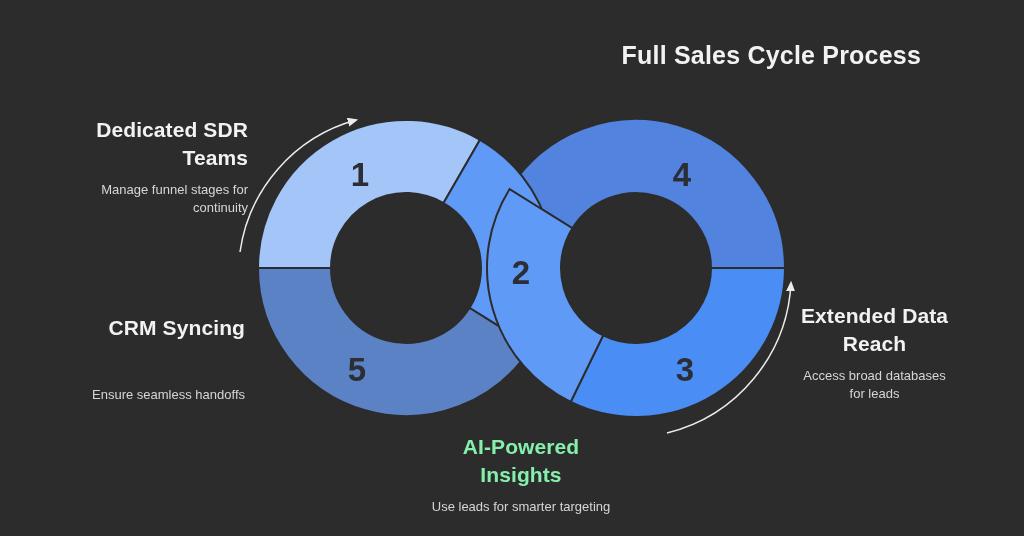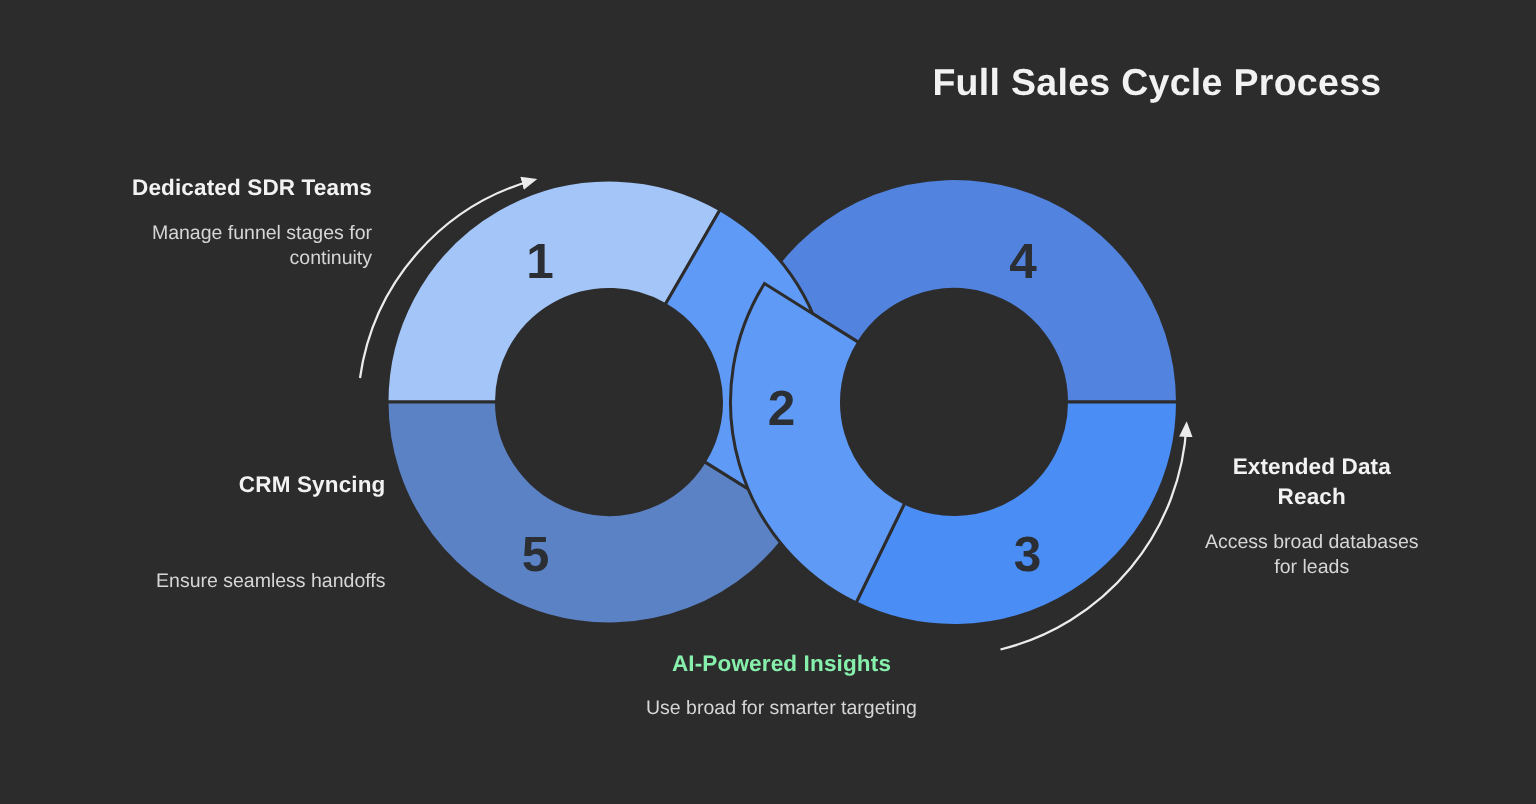--- a/index.html
+++ b/index.html
@@ -10,24 +10,24 @@
     overflow:hidden;position:relative;
   }
   .canvas{position:absolute;inset:0;}
   #diagram{position:absolute;left:0;top:0;}
   .title{
     position:absolute;top:41px;left:121px;width:800px;
     text-align:right;font-size:25px;font-weight:bold;
     color:#f4f4f4;letter-spacing:.2px;
   }
   .lbl{position:absolute;color:#f2f2f2;}
-  .lbl h3{margin:0;font-size:15px;line-height:1.32;font-weight:bold;letter-spacing:.1px;}
+  .lbl h3{margin:0;font-size:21px;line-height:1.32;font-weight:bold;letter-spacing:.1px;}
   .lbl p{margin:10px 0 0;font-size:13px;line-height:1.34;color:#d6d6d6;}
   .lbl-1{left:78px;width:170px;top:116px;text-align:right;}
-  .lbl-5{left:92px;width:165px;top:314px;text-align:right;}
+  .lbl-5{left:80px;width:165px;top:314px;text-align:right;}
   .lbl-2{left:421px;width:200px;top:433px;text-align:center;}
   .lbl-4{left:797px;width:175px;top:116px;text-align:left;}
   .lbl-3{left:797px;width:155px;top:302px;text-align:center;}
   .seg-num{font-size:33px;font-weight:bold;font-family:"Liberation Sans",sans-serif;}
 </style>
 </head>
 <body style="background: rgb(44, 44, 44);">
 
 <div class="canvas">
 
@@ -59,21 +59,21 @@
     <p style="color: rgb(214, 214, 214);">Manage funnel stages for continuity</p>
   </div>
 
   <div class="lbl lbl-5">
     <h3 style="color: rgb(242, 242, 242);">CRM Syncing</h3>
     <p style="color: rgb(214, 214, 214); margin-top: 44px;">Ensure seamless handoffs</p>
   </div>
 
   <div class="lbl lbl-2">
     <h3 style="color: #86efac;">AI-Powered Insights</h3>
-    <p style="color: rgb(214, 214, 214);">Use broad for smarter targeting</p>
+    <p style="color: rgb(214, 214, 214);">Use leads for smarter targeting</p>
   </div>
 
 
   <div class="lbl lbl-3">
     <h3 style="color: rgb(242, 242, 242);">Extended Data Reach</h3>
     <p style="color: rgb(214, 214, 214);">Access broad databases for leads</p>
   </div>
 
 </div>
 

